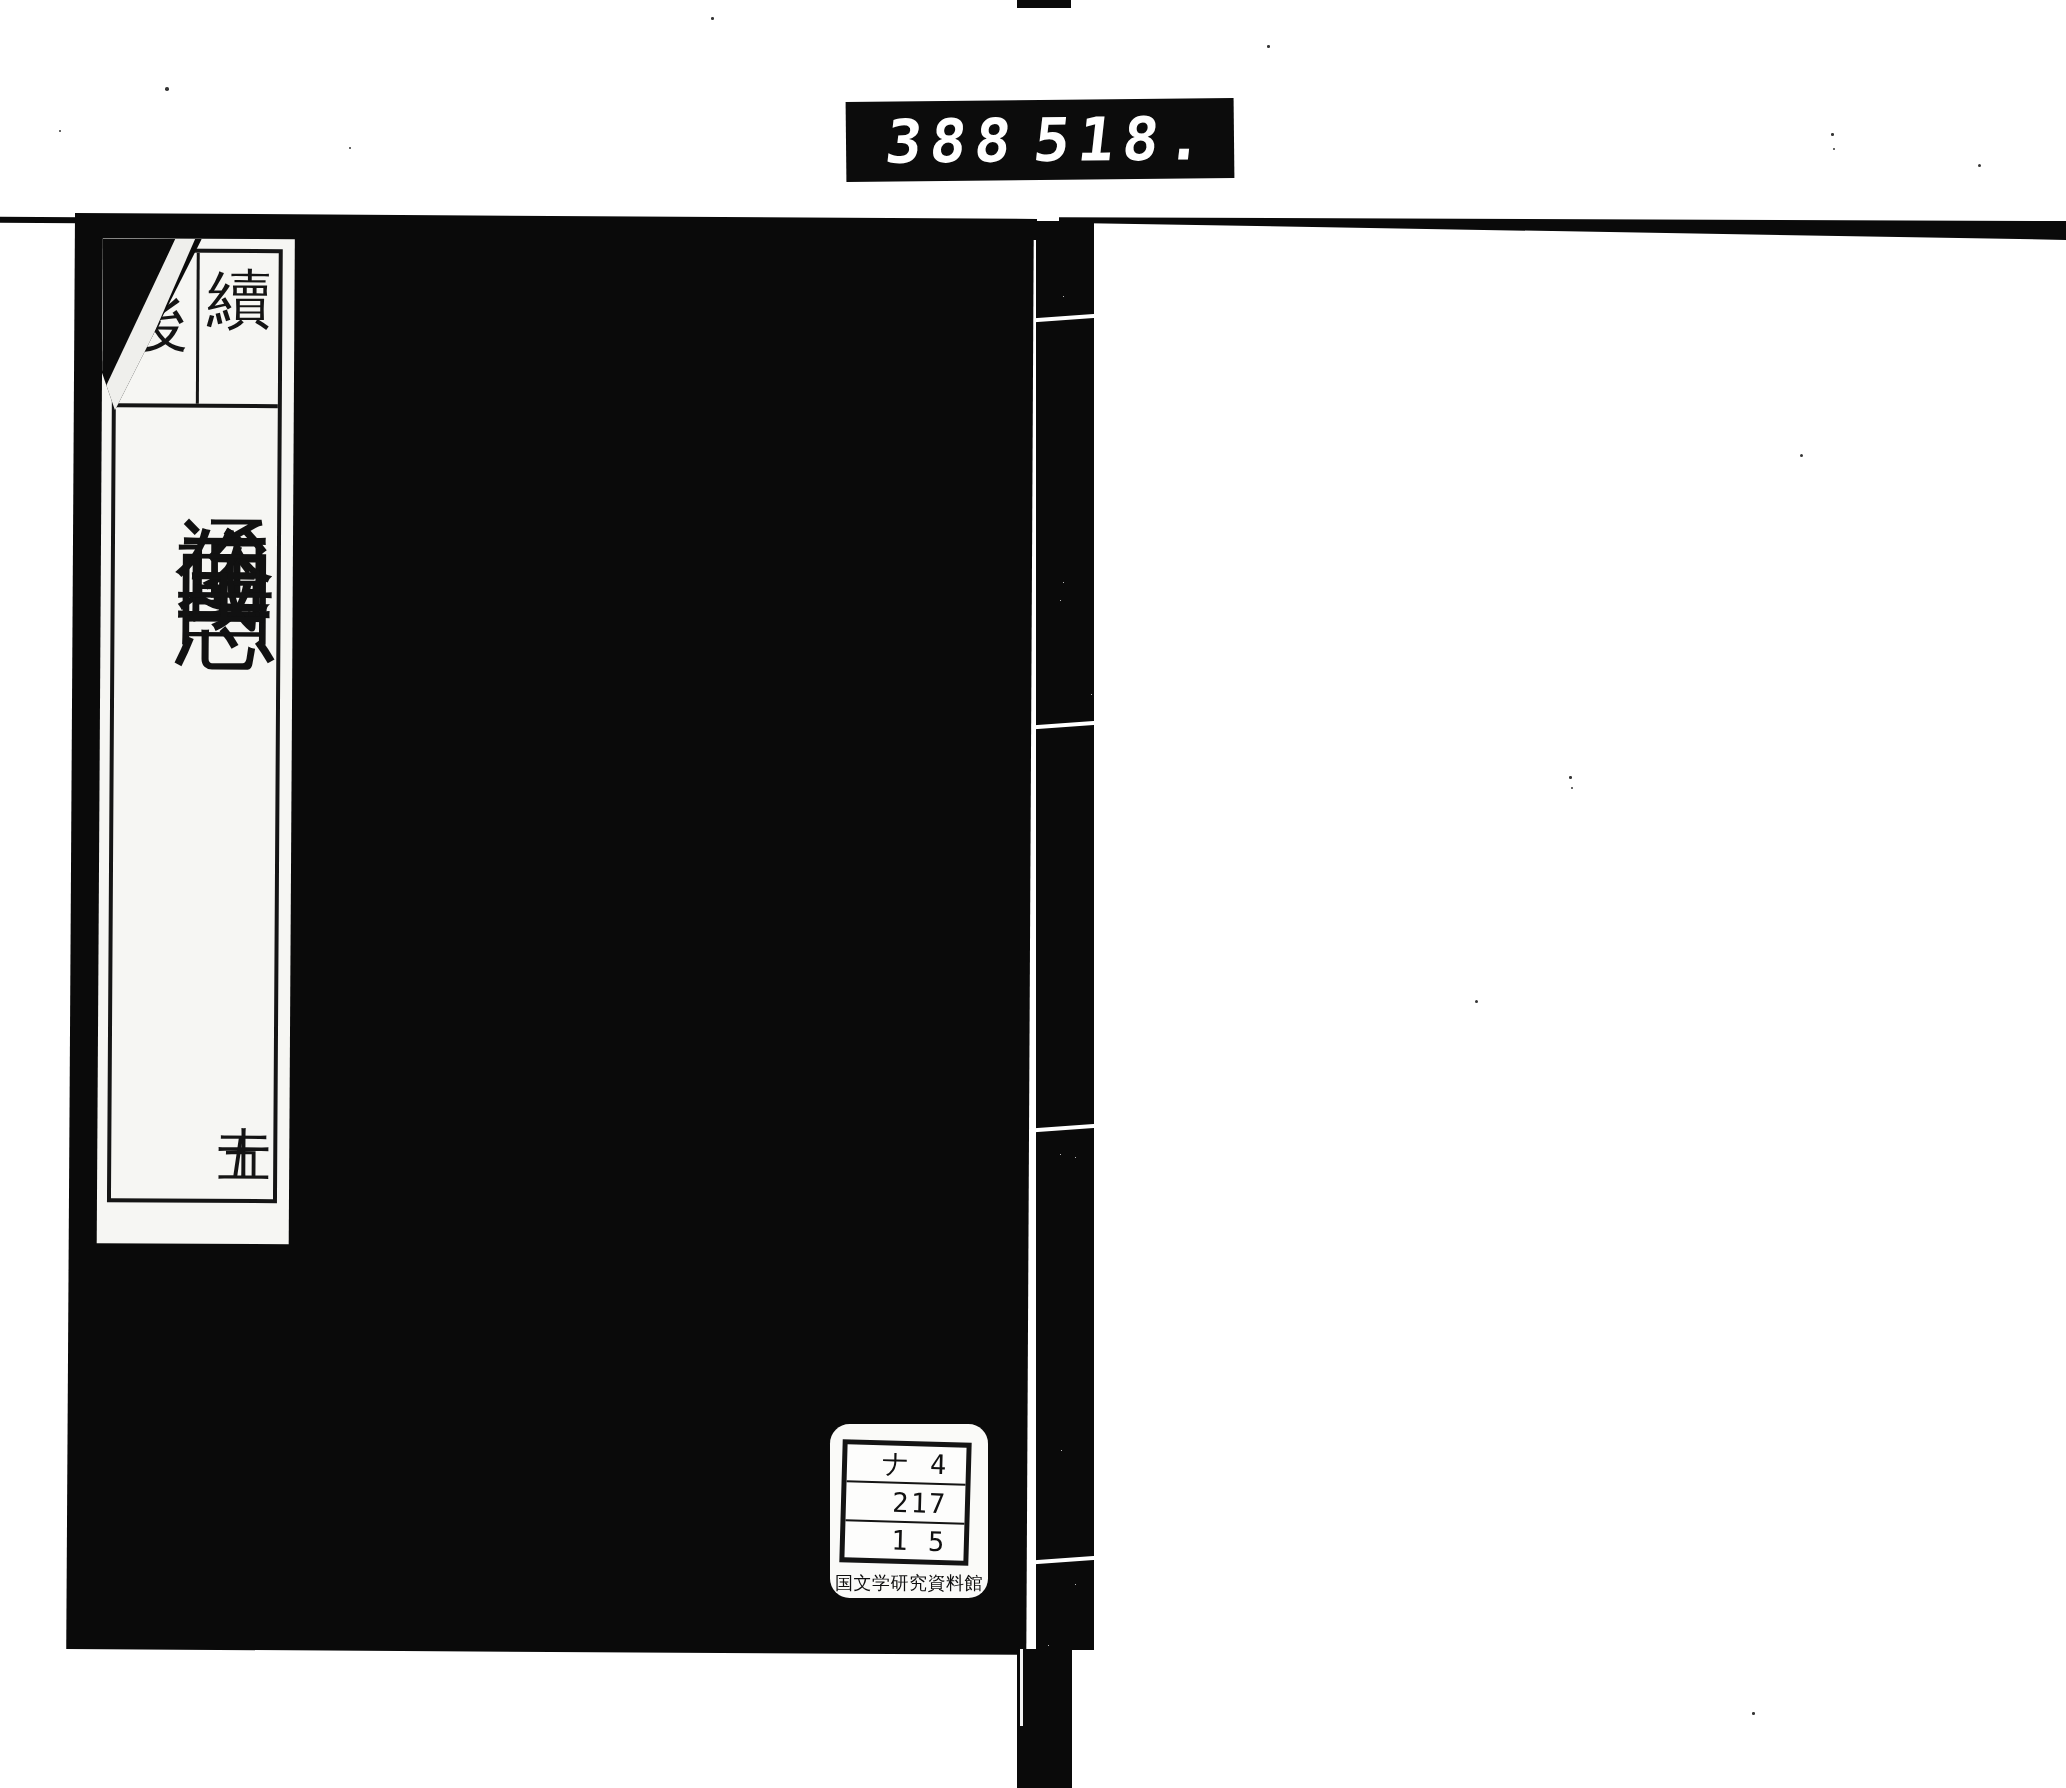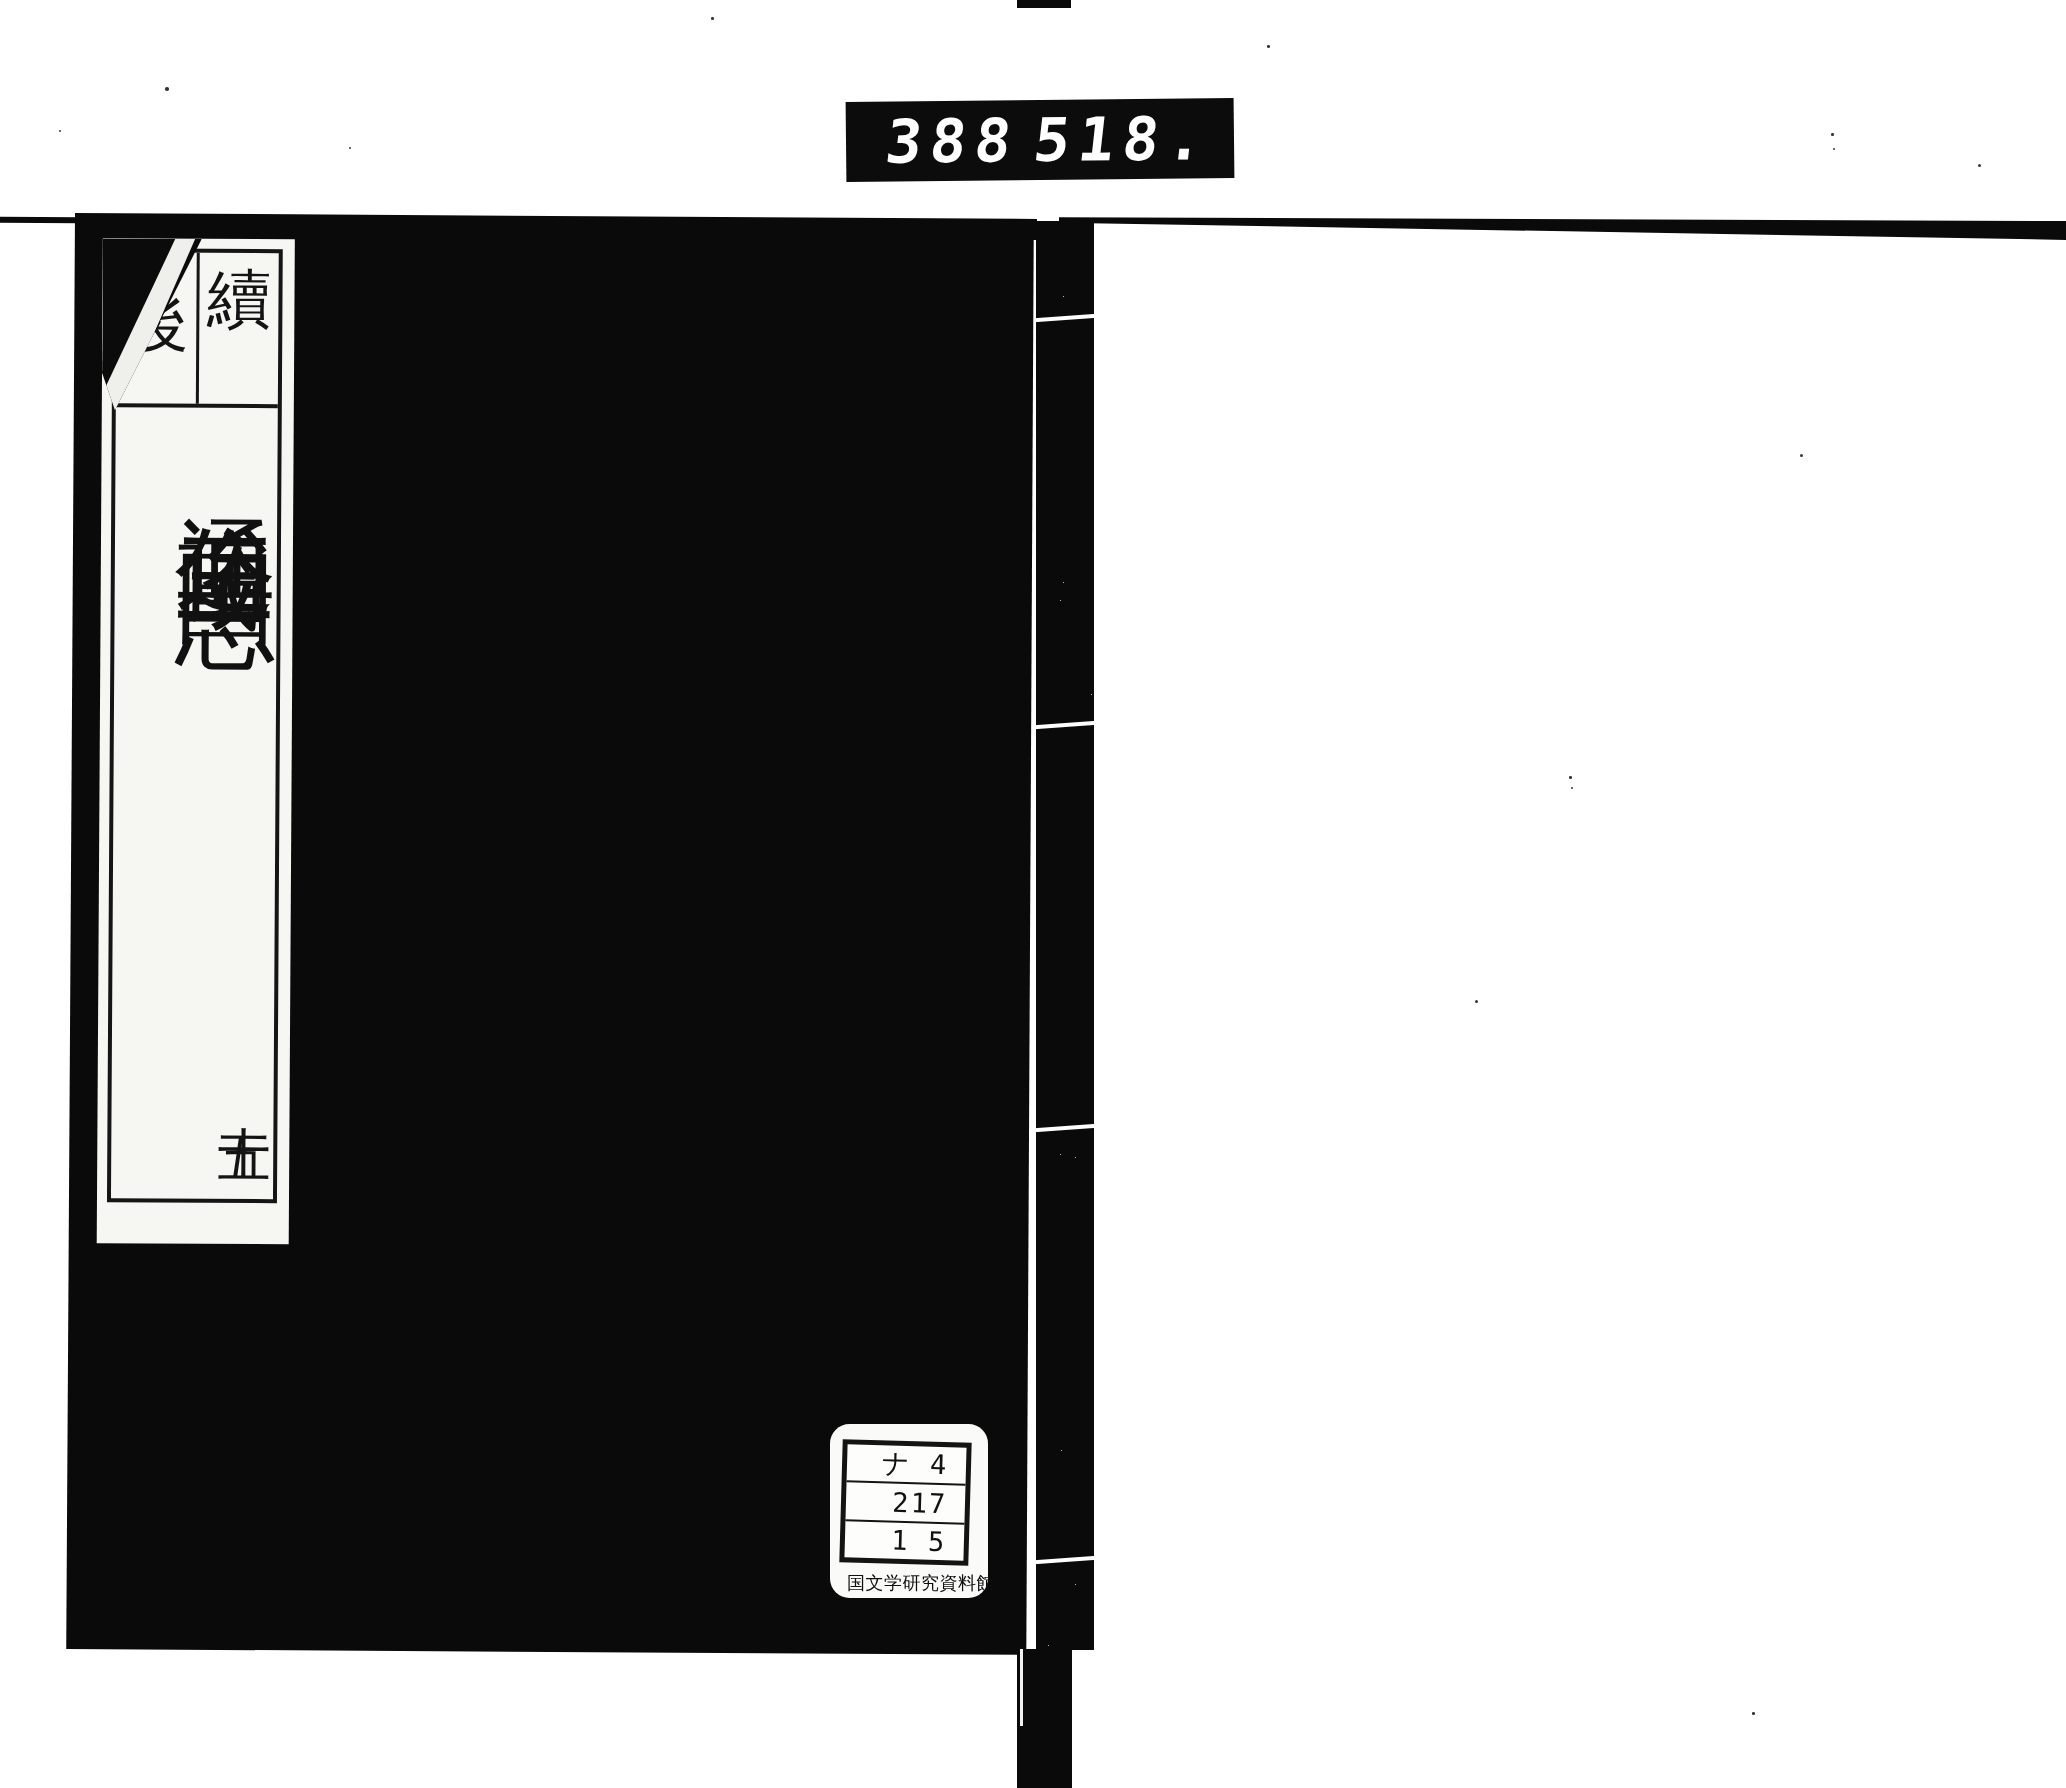--- a/index.html
+++ b/index.html
@@ -84,21 +84,21 @@
     background:#fdfdfc; display:flex; flex-direction:column;
   }
   .cn-row{
     flex:1; border-bottom:2.6px solid #141414; display:flex; align-items:center;
     justify-content:flex-end; padding-right:17.6px;
     font-family:"DejaVu Sans Mono", monospace; font-size:27px; color:#111;
     white-space:pre; letter-spacing:2.1px;
   }
   .cn-row:last-child{border-bottom:none;}
   .cn-caption{
-    position:absolute; left:12px; top:147px; width:100%; text-align:center;
+    position:absolute; left:0; top:147px; width:100%; text-align:center;
     font-family:"DejaVu Sans", sans-serif; font-size:18px; letter-spacing:0.5px; color:#0e0e0e;
     white-space:nowrap;
   }
   
   .dot{position:absolute; background:#121212; border-radius:50%; opacity:.85;}
 </style>
 </head>
 <body>
 
 <div class="canvas">

